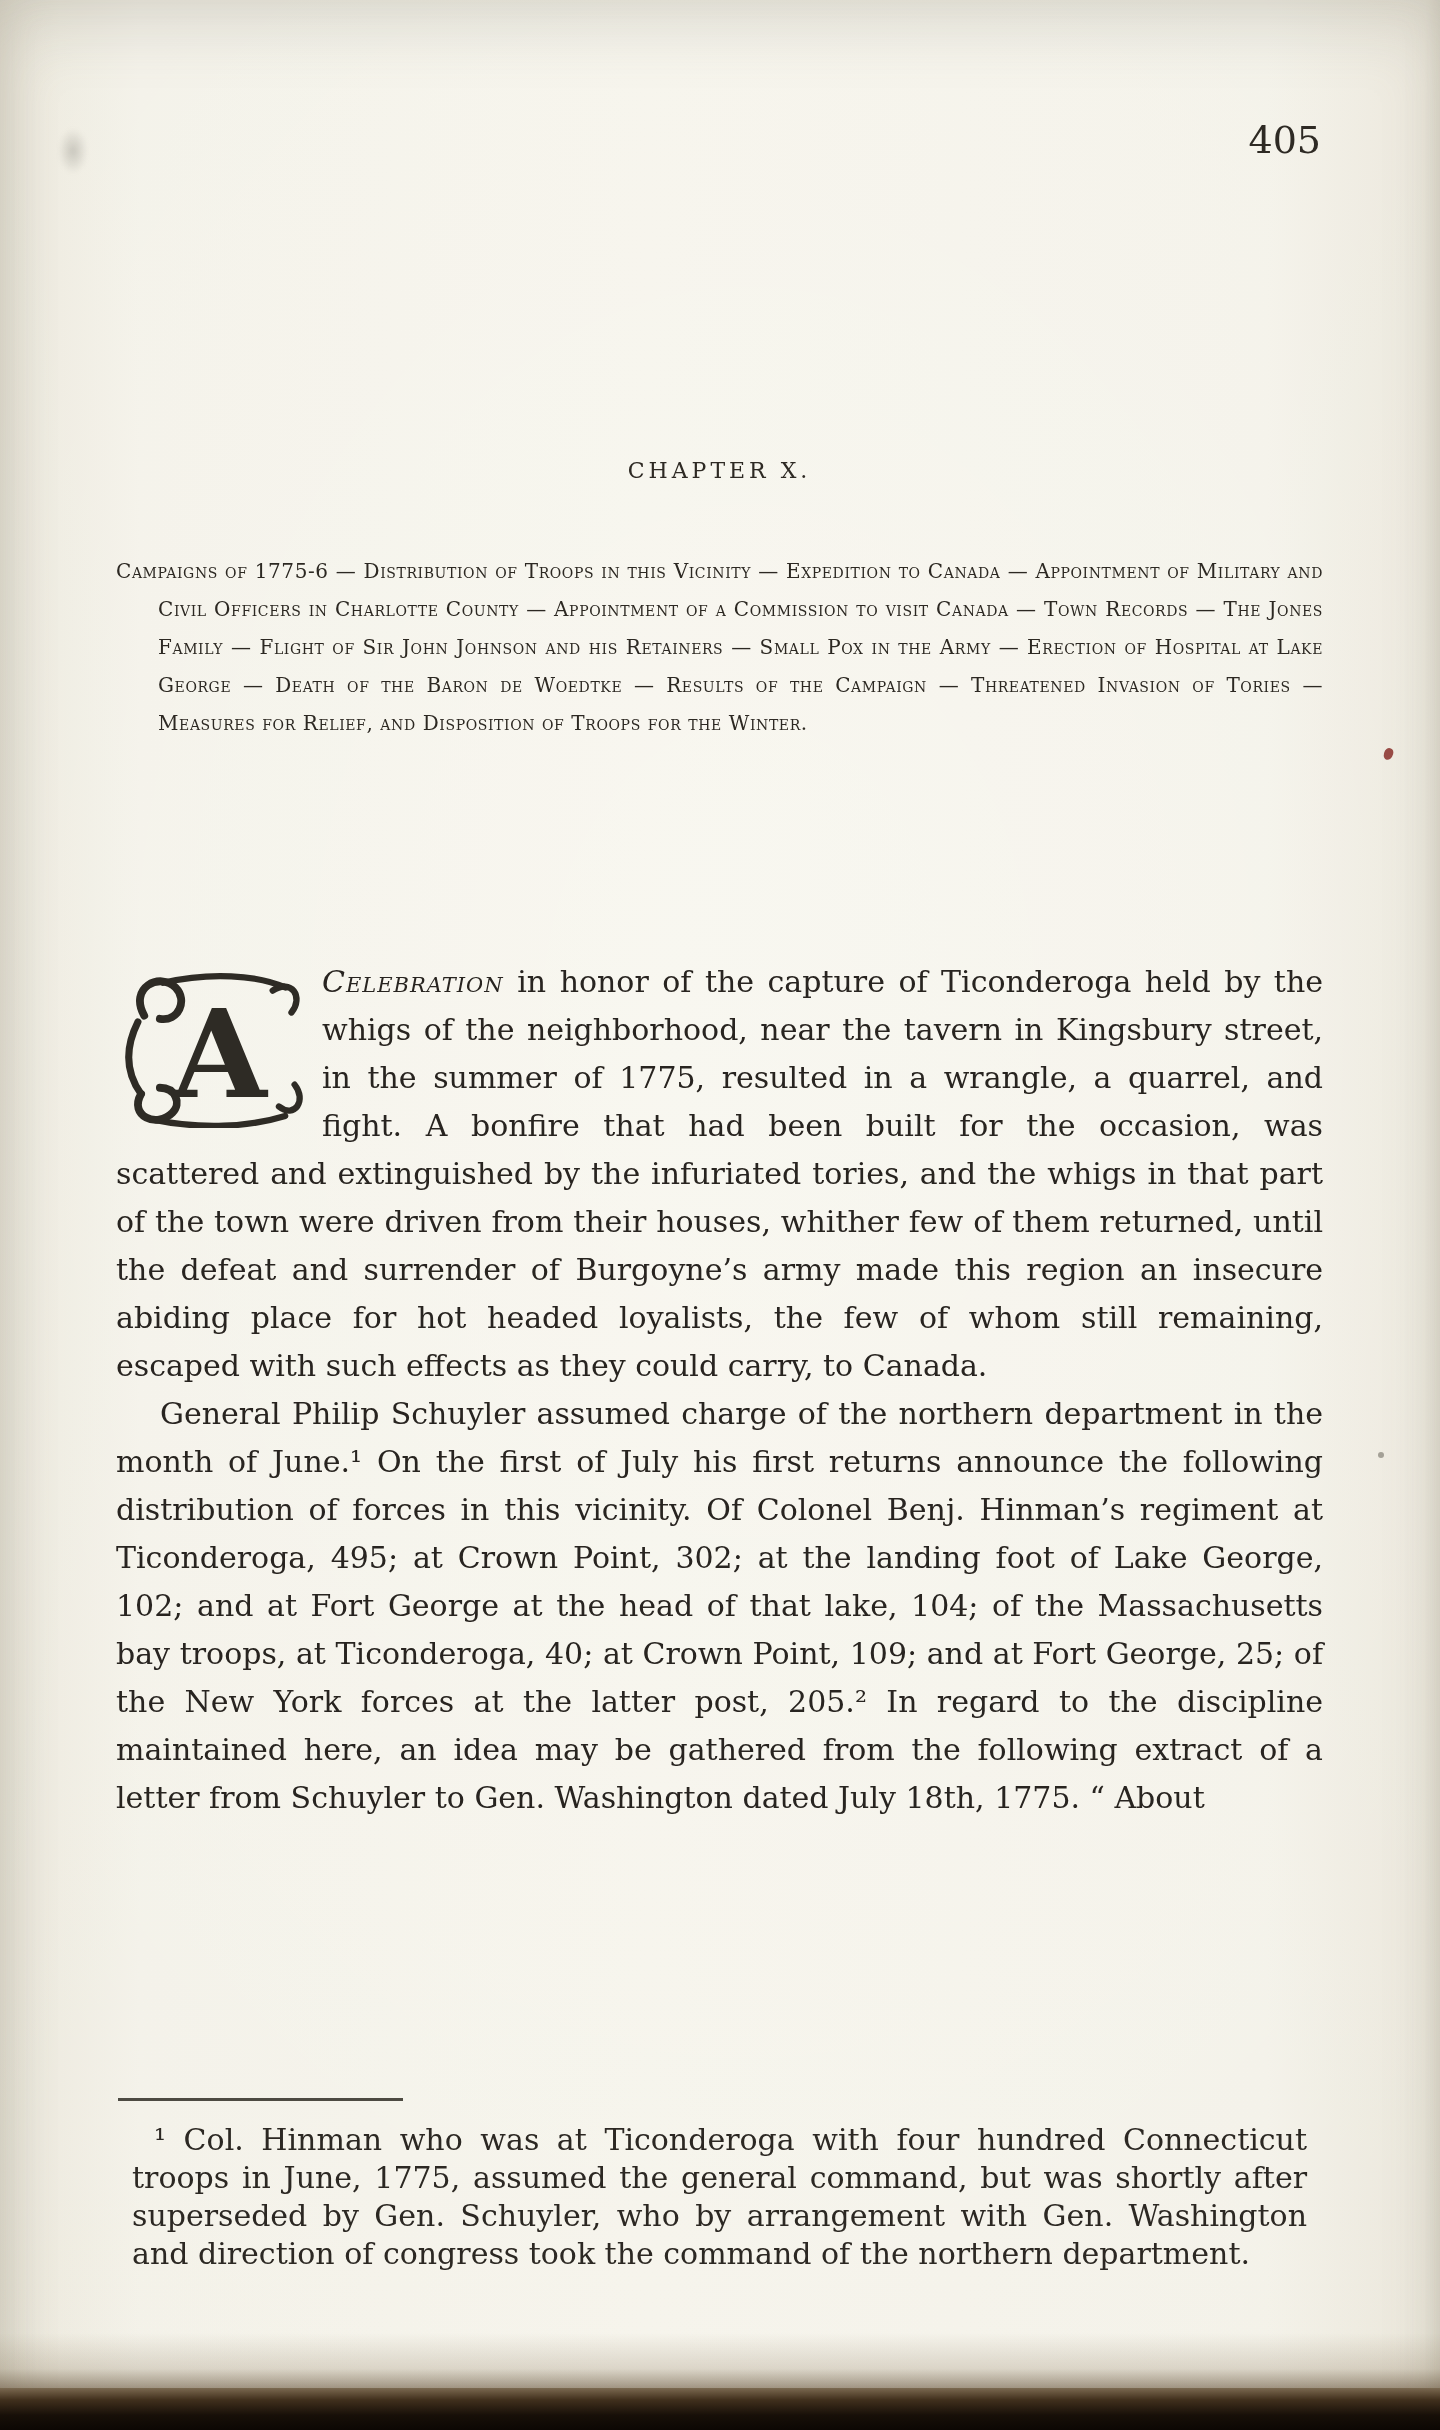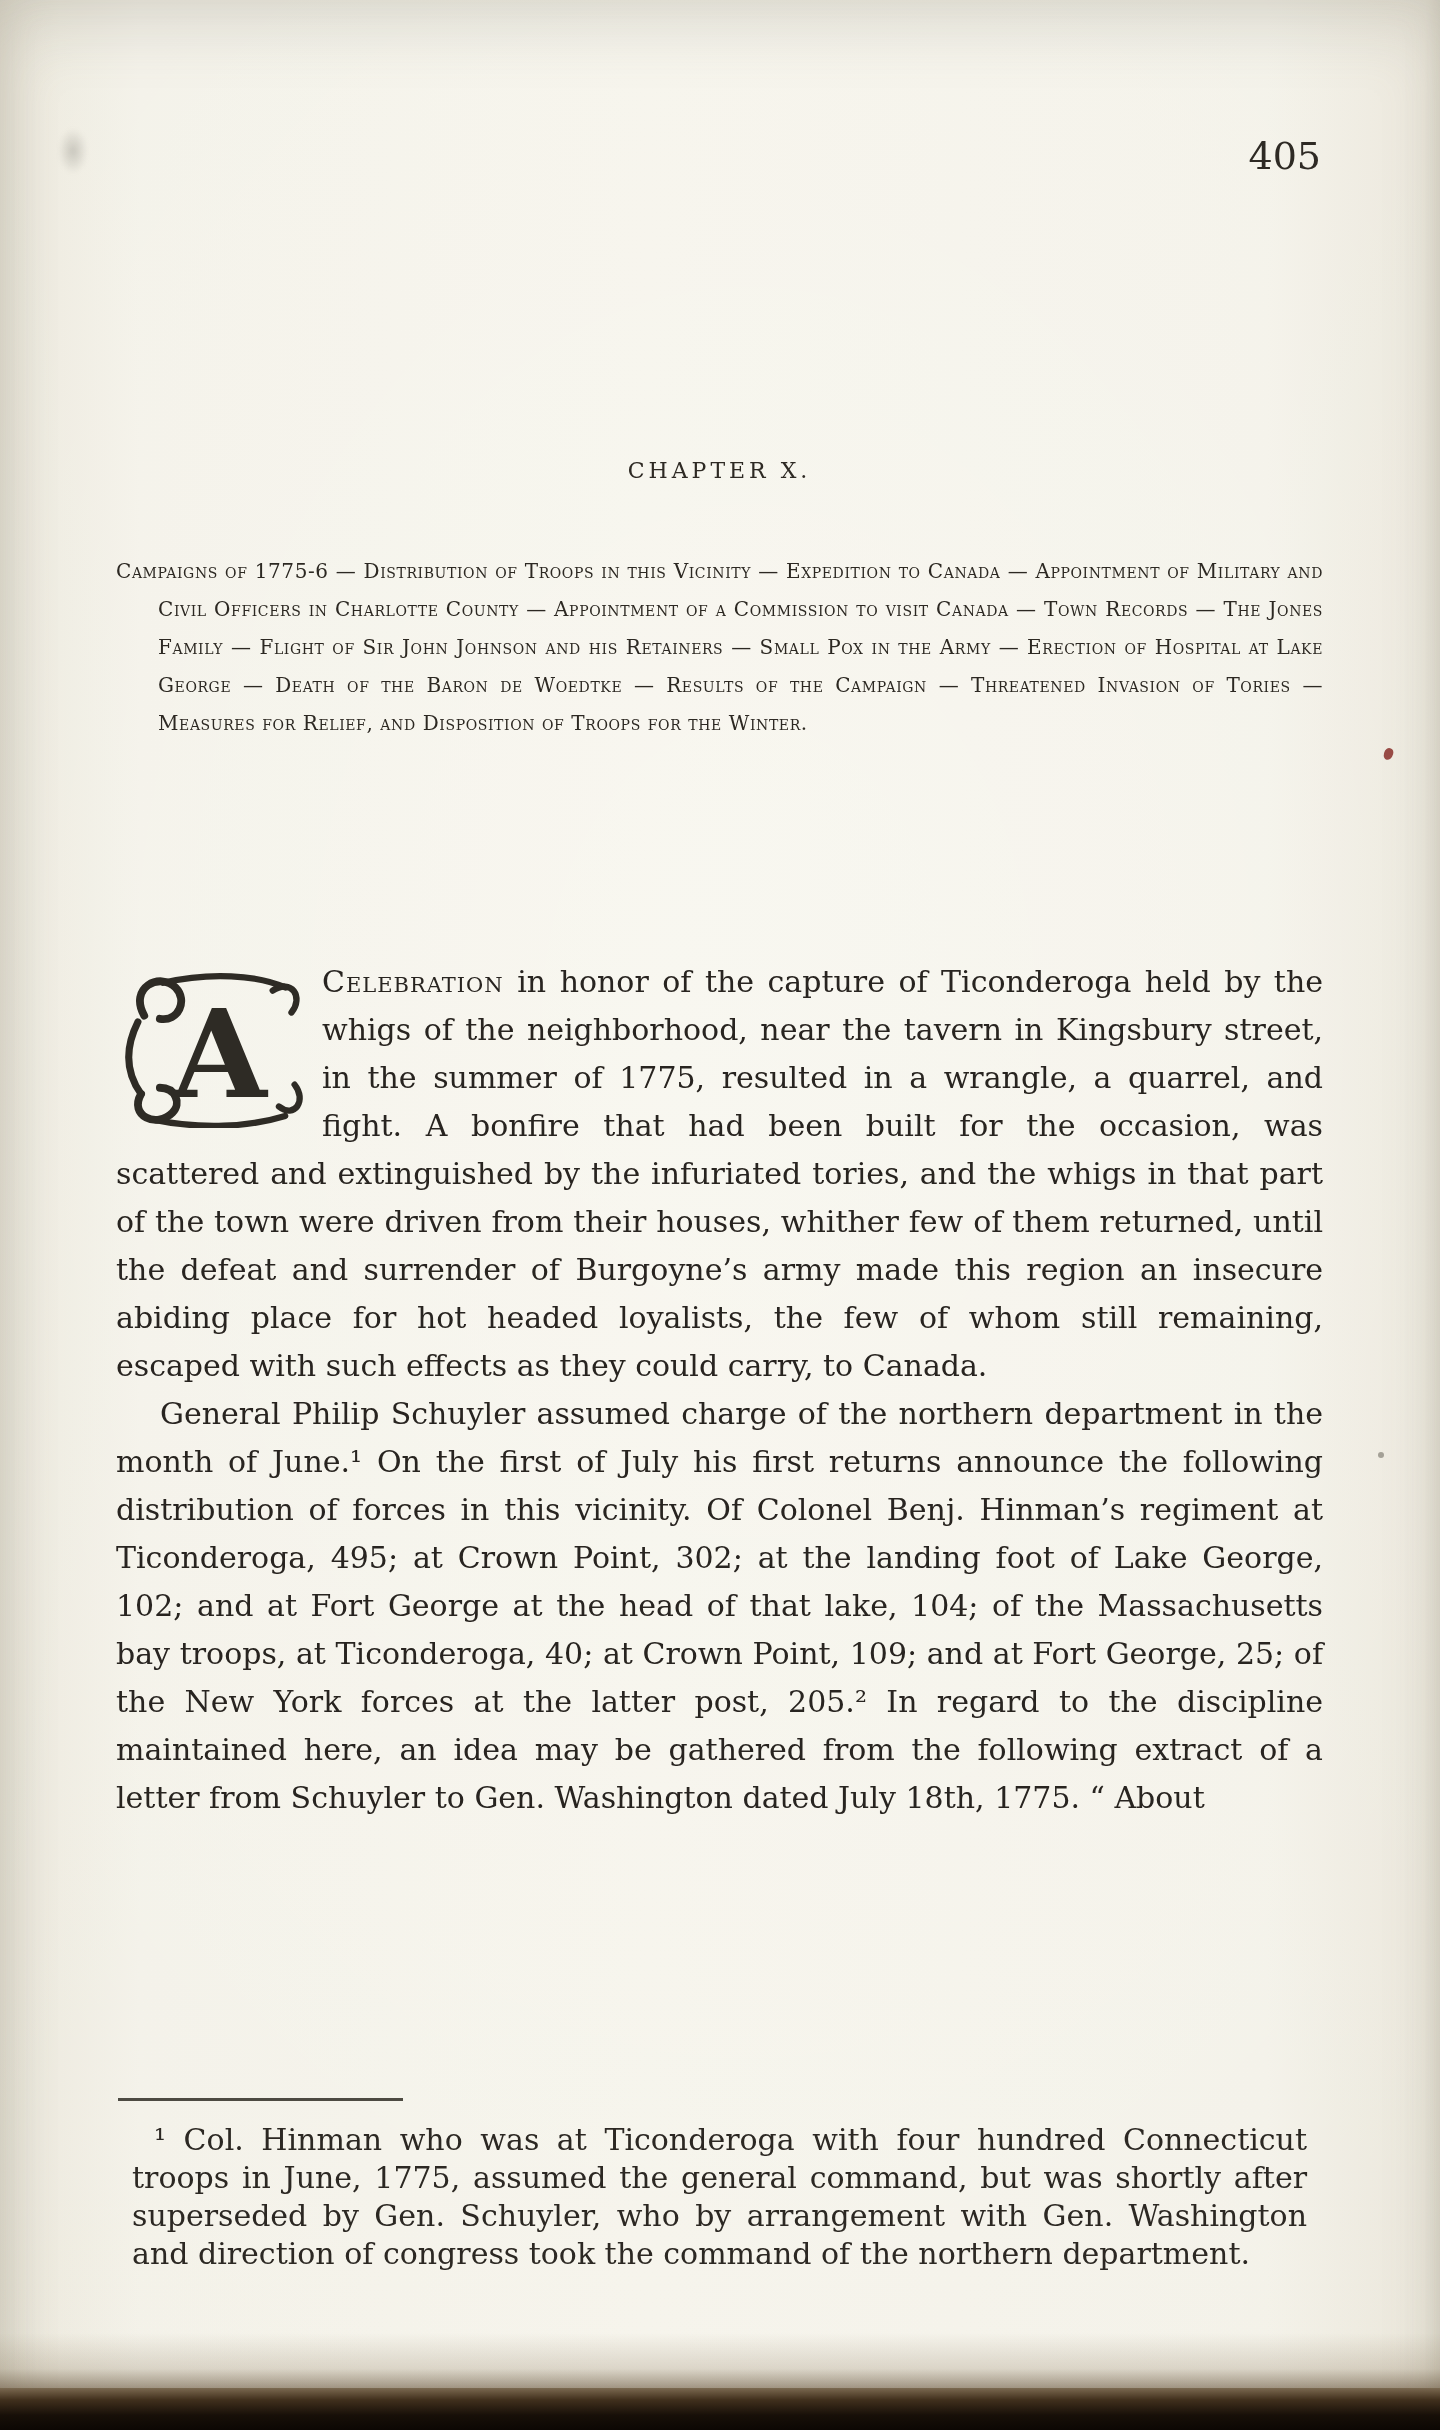--- a/index.html
+++ b/index.html
@@ -40,21 +40,20 @@
     letter-spacing: 3px;
     color: #343029;
     padding-top: 10px;
   }
   .page-number {
     position: absolute;
     right: 2px;
     top: 0;
     font-size: 38px;
     color: #2e2a24;
-    margin-top: 16px;
   }
   .chapter {
     position: absolute;
     top: 458px;
     left: 116px;
     width: 1207px;
     margin: 0;
     text-align: center;
     font-size: 22px;
     font-weight: normal;
@@ -94,20 +93,21 @@
   .dropcap {
     float: left;
     width: 188px;
     height: 162px;
     margin: 8px 18px 4px 0;
   }
   .dropcap svg { display: block; }
   .smallcaps-word {
     font-variant: small-caps;
     letter-spacing: 1px;
+    font-style: italic;
   }
   .footnotes {
     position: absolute;
     top: 2098px;
     left: 116px;
     width: 1207px;
     color: #2c2823;
   }
   .fn-rule {
     width: 285px;

